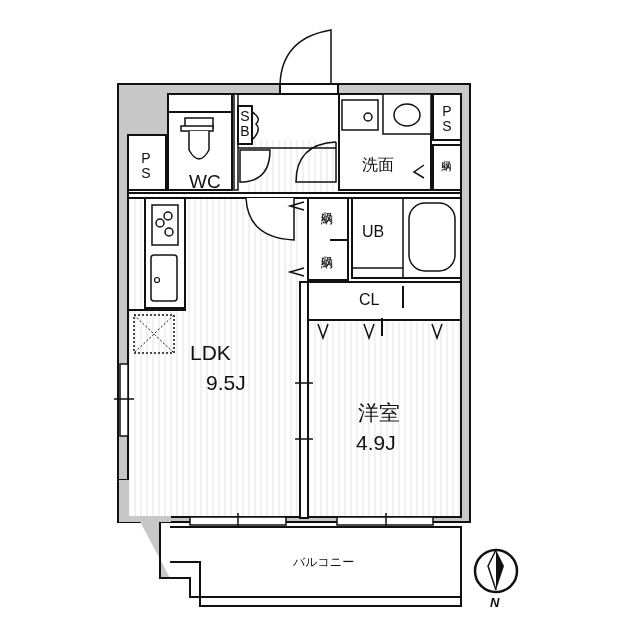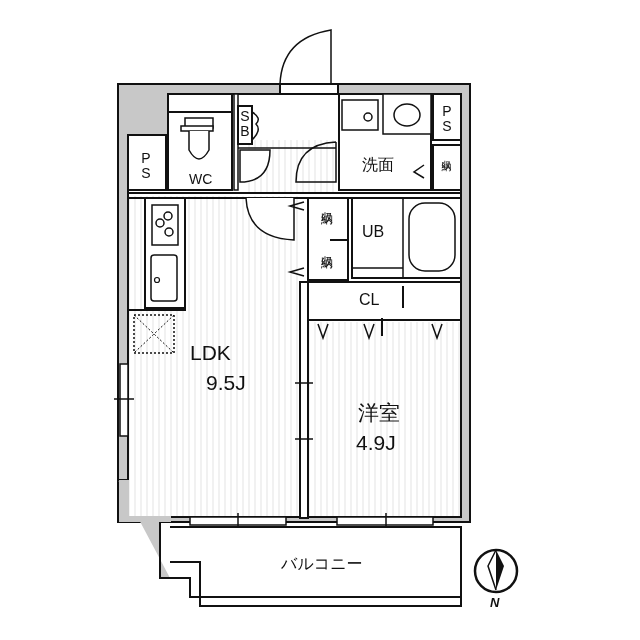--- a/index.html
+++ b/index.html
@@ -120,24 +120,24 @@
 
   <circle cx="496" cy="571" r="21" fill="#fff" stroke="#111" stroke-width="2.5"></circle>
   <path d="M496,550 L504,566 L496,590 Z" fill="#111"></path>
   <path d="M496,550 L488,566 L496,590" fill="none" stroke="#111" stroke-width="1.5"></path>
 </svg>
 
 <div class="lbl big" style="left:190px;top:342px;">LDK</div>
 <div class="lbl big" style="left:206px;top:372px;">9.5J</div>
 <div class="lbl big" style="left:358px;top:402px;">洋室</div>
 <div class="lbl big" style="left:356px;top:432px;">4.9J</div>
-<div class="lbl med" style="left:189px;top:172px;font-size:14px;">WC</div>
+<div class="lbl med" style="left:189px;top:172px;font-size:19px;">WC</div>
 <div class="lbl med" style="left:362px;top:157px;">洗面</div>
 <div class="lbl med" style="left:362px;top:224px;">UB</div>
 <div class="lbl med" style="left:359px;top:292px;">CL</div>
-<div class="lbl med" style="left:281px;top:556px;font-size:16px;">バルコニー</div>
+<div class="lbl med" style="left:293px;top:556px;font-size:12px;">バルコニー</div>
 <div class="lbl vert" style="left:139px;top:150px;">PS</div>
 <div class="lbl vert" style="left:440px;top:103px;">PS</div>
 <div class="lbl vert" style="left:238px;top:108px;">SB</div>
 <div class="lbl tiny" style="left:441px;top:152px;">収納</div>
 <div class="lbl tiny" style="left:321px;top:202px;font-size:12px;">収納</div>
 <div class="lbl tiny" style="left:321px;top:246px;font-size:12px;">収納</div>
 <div class="lbl" style="left:490px;top:596px;font-size:13px;font-weight:bold;font-style:italic;">N</div>
 
 </body></html>

